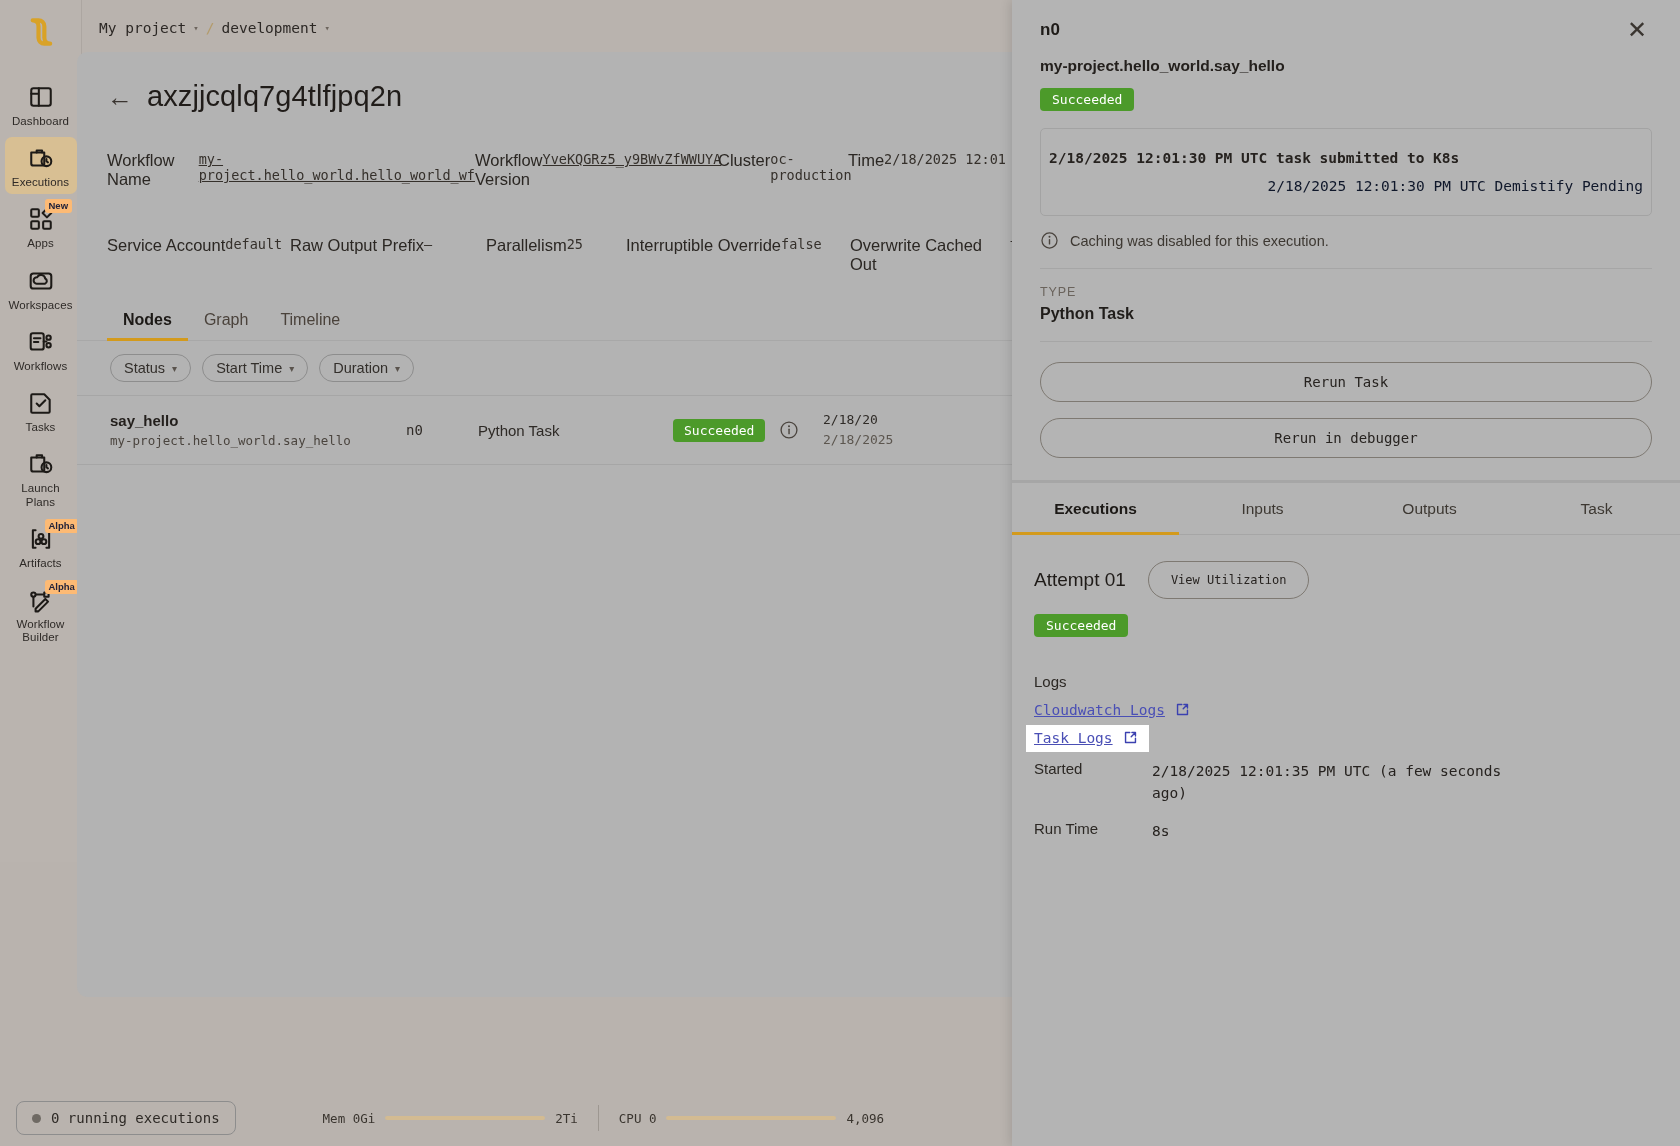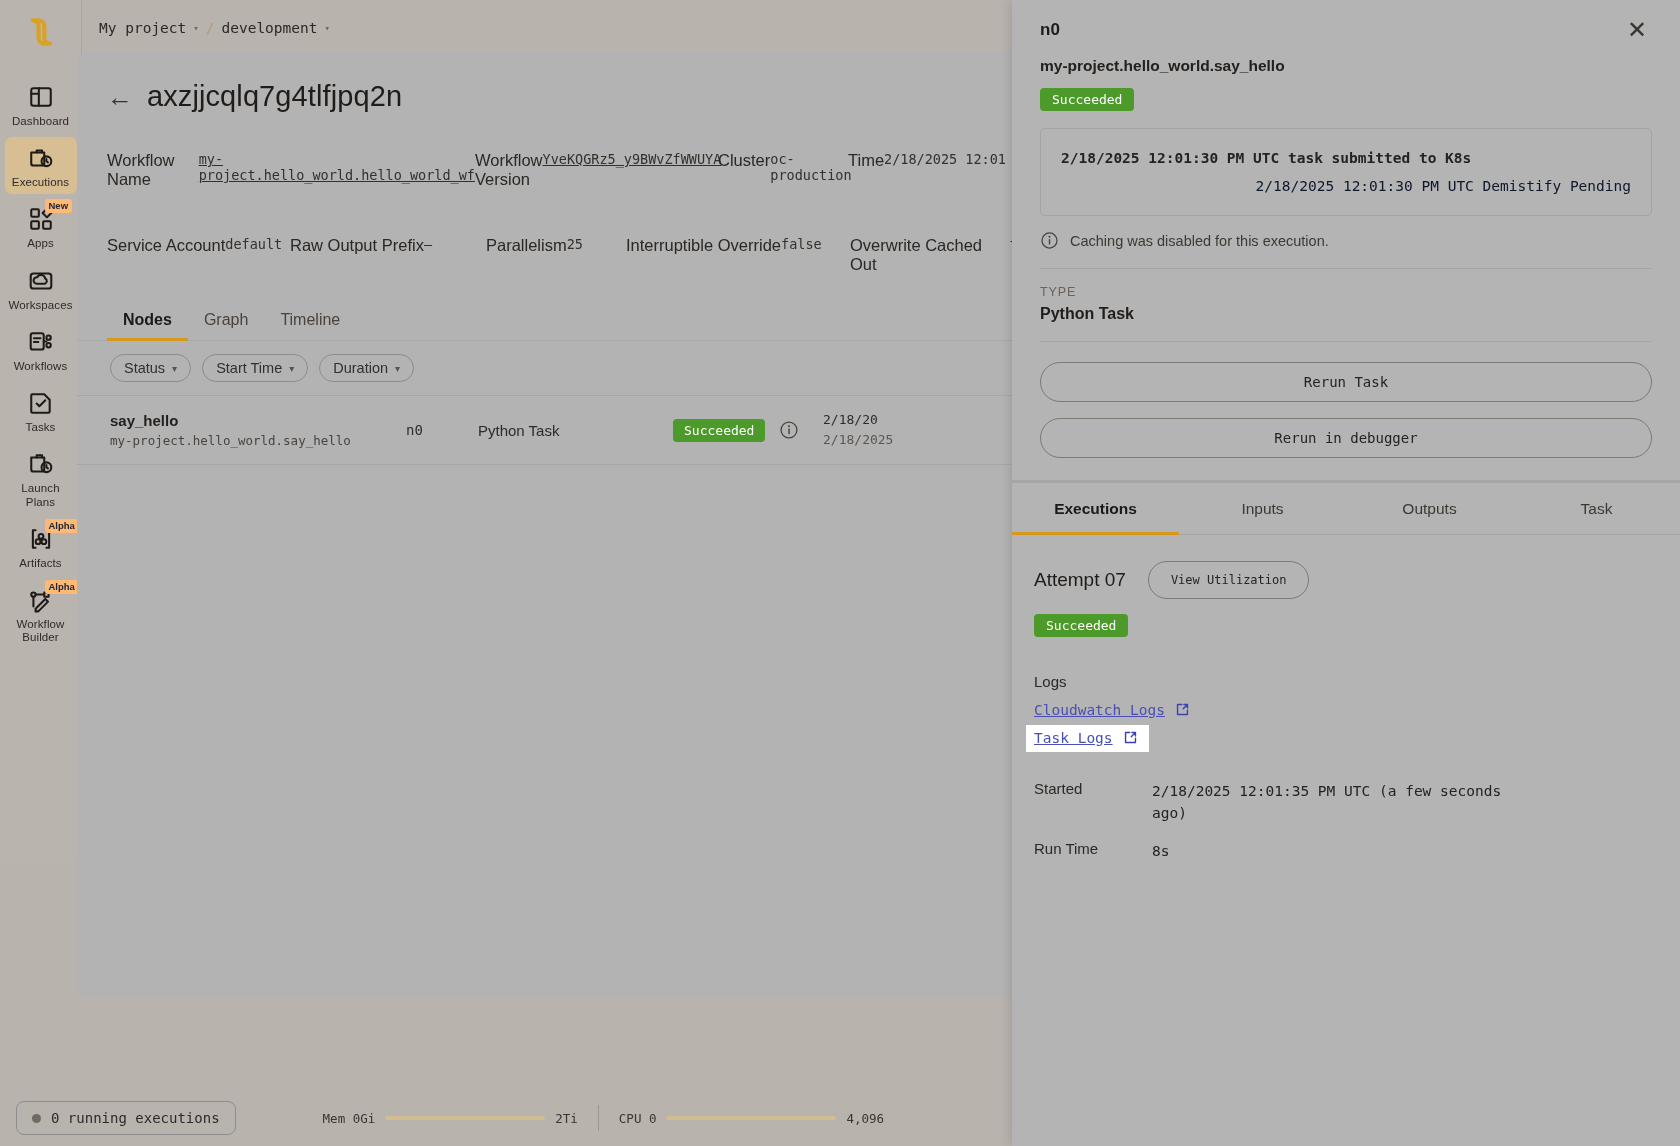--- a/index.html
+++ b/index.html
@@ -132,21 +132,21 @@
   .dw-title { font-size: 17px; font-weight: 700; color: #1e1b18; }
   .close-x { font-size: 24px; color: #3a3530; line-height: .7; cursor: pointer; padding: 2px 5px; }
   .dw-sub { font-size: 15.5px; font-weight: 700; color: #24201d; margin-top: 16px; }
   .dw-pill {
     display: inline-block; margin-top: 13px; background: #4c9a2a; color: #fff;
     font-size: 13px; border-radius: 4px; padding: 4px 12px;
     font-family:"DejaVu Sans Mono",monospace;
   }
   .logbox {
     margin-top: 17px; border: 1px solid #a3a3a3; border-radius: 5px;
-    padding: 15px 20px; font-family:"DejaVu Sans Mono",monospace;
+    padding: 15px 8px; font-family:"DejaVu Sans Mono",monospace;
     font-size: 14.5px; line-height: 1.95;
   }
   .logbox .l1 { color: #26221f; font-weight: 700; }
   .logbox .l2 { color: #0f172a; text-align: right; }
   .cache-note {
     display: flex; align-items: center; gap: 11px; margin-top: 15px;
     font-size: 14.5px; color: #3d3832;
   }
   .hr { border-top: 1px solid #a6a6a6; margin-top: 18px; }
   .type-k { font-size: 12.5px; color: #6a635c; letter-spacing: .9px; margin-top: 16px; }
@@ -467,21 +467,21 @@
 
     <div class="dw-tabbar" id="drawer-tabs">
         <div class="dw-tab active">Executions</div>
         <div class="dw-tab">Inputs</div>
         <div class="dw-tab">Outputs</div>
         <div class="dw-tab">Task</div>
       </div>
 
     <div class="dw-body">
       <div class="att-row">
-        <span class="att-title">Attempt 07</span>
+        <span class="att-title">Attempt 01</span>
         <button class="util-btn">View Utilization</button>
       </div>
       <div><span class="att-pill">Succeeded</span></div>
 
       <div class="logs-label">Logs</div>
 
       <div>
         <a class="loglink">
           <span>Cloudwatch Logs</span>
           <svg width="17" height="17" viewBox="0 0 24 24" fill="none" stroke-width="2">
@@ -491,21 +491,21 @@
       </div>
       <div class="hl-wrap">
         <a class="loglink">
           <span>Task Logs</span>
           <svg width="17" height="17" viewBox="0 0 24 24" fill="none" stroke-width="2">
             <path d="M5 5h6M5 5v14h14v-6M13 11l6-6M19 5h-5M19 5v5" stroke="#3b41b0" stroke-linecap="round" stroke-linejoin="round"></path>
           </svg>
         </a>
       </div>
 
-      <div class="kv" style="margin-top:28px">
+      <div class="kv" style="margin-top:8px">
         <span class="k">Started</span>
         <span class="v">2/18/2025 12:01:35 PM UTC (a few seconds ago)</span>
       </div>
       <div class="kv">
         <span class="k">Run Time</span>
         <span class="v">8s</span>
       </div>
     </div>
   </div>
 

